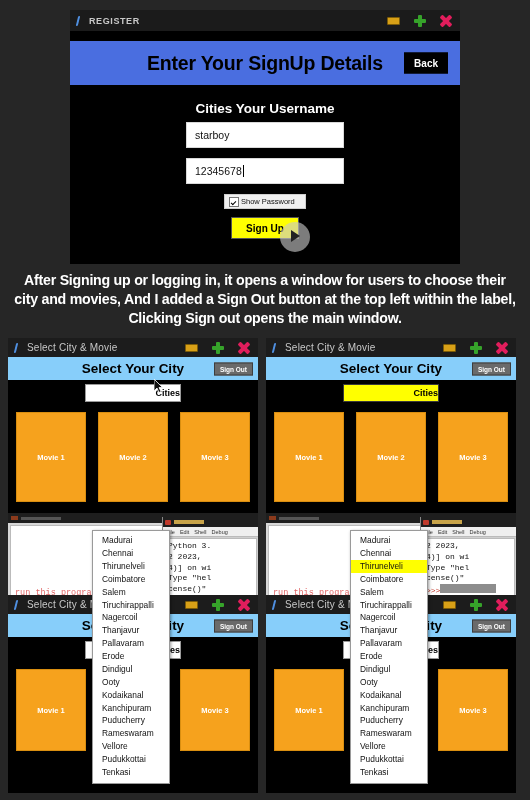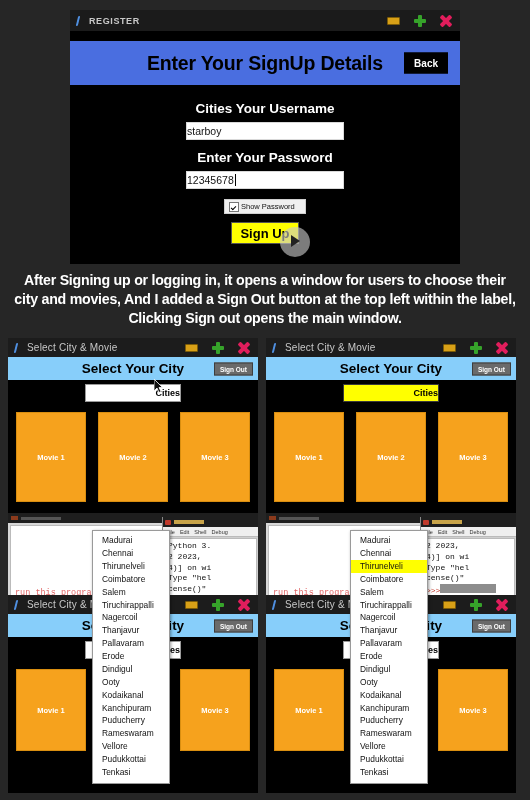--- a/index.html
+++ b/index.html
@@ -47,40 +47,40 @@
   }
   .reg-header-title{color:#000;font-size:19.5px;font-weight:bold;letter-spacing:-.2px;}
   .back-btn{
     position:absolute;right:12px;top:50%;transform:translateY(-50%);
     background:#000;color:#fff;font-size:10px;font-weight:bold;
     padding:4px 9px;border:1px solid #000;
   }
   .reg-body{padding-top:16px;text-align:center;}
   .reg-label{color:#fff;font-size:13.5px;font-weight:bold;margin:0 0 6px;}
   .reg-input{
-    width:158px;height:18px;margin:0 auto 10px;background:#fff;border:1px solid #d9d9d9;
-    display:flex;align-items:center;padding:0 0;box-sizing:border-box;position:relative;text-align:right;
+    width:158px;height:26px;margin:0 auto 10px;background:#fff;border:1px solid #d9d9d9;
+    display:flex;align-items:center;padding:0 8px;box-sizing:border-box;position:relative;text-align:right;
   }
   .reg-input span{font-family:"Liberation Sans",sans-serif;font-size:10.5px;color:#111;}
   .caret{width:1px;height:12px;background:#000;margin-left:1px;}
   .showpw{
     width:82px;height:15px;margin:4px auto 8px;background:#f0f0f0;border:1px solid #cfcfcf;
     display:flex;align-items:center;gap:2px;padding-left:4px;box-sizing:border-box;
   }
   .cbx{width:8px;height:8px;background:#fff;border:1px solid #777;position:relative;flex:0 0 auto;}
   .cbx::after{
     content:"";position:absolute;left:1px;top:3px;width:4px;height:2px;
     border-left:1.4px solid #000;border-bottom:1.4px solid #000;transform:rotate(-45deg);
   }
   .showpw span{font-size:7.5px;color:#111;}
   .signup-btn{
     width:66px;height:20px;margin:0 auto;background:#ffff00;border:1px solid #555;
     display:flex;align-items:center;justify-content:center;position:relative;
   }
-  .signup-btn span{font-size:13px;font-weight:bold;color:#000;}
+  .signup-btn span{font-size:10px;font-weight:bold;color:#000;}
   .cursor-load{
     position:absolute;left:48px;top:4px;width:30px;height:30px;border-radius:50%;
     background:rgba(200,200,200,.62);
   }
   .cursor-load::after{
     content:"";position:absolute;left:11px;top:8px;width:0;height:0;
     border-left:9px solid #222;border-top:6px solid transparent;border-bottom:6px solid transparent;
   }
 
   
@@ -194,21 +194,20 @@
       <span class="reg-header-title">Enter Your SignUp Details</span>
       <span class="back-btn">Back</span>
     </div>
 
     <div class="reg-body">
       <div class="reg-label">Cities Your Username</div>
       <div class="reg-input">
         <span>starboy</span>
       </div>
 
-      <div class="reg-label">Enter Your Password</div>
       <div class="reg-input">
         <span>12345678</span>
         <span class="caret"></span>
       </div>
 
       <div class="showpw">
         <span class="cbx"></span>
         <span>Show Password</span>
       </div>
 

